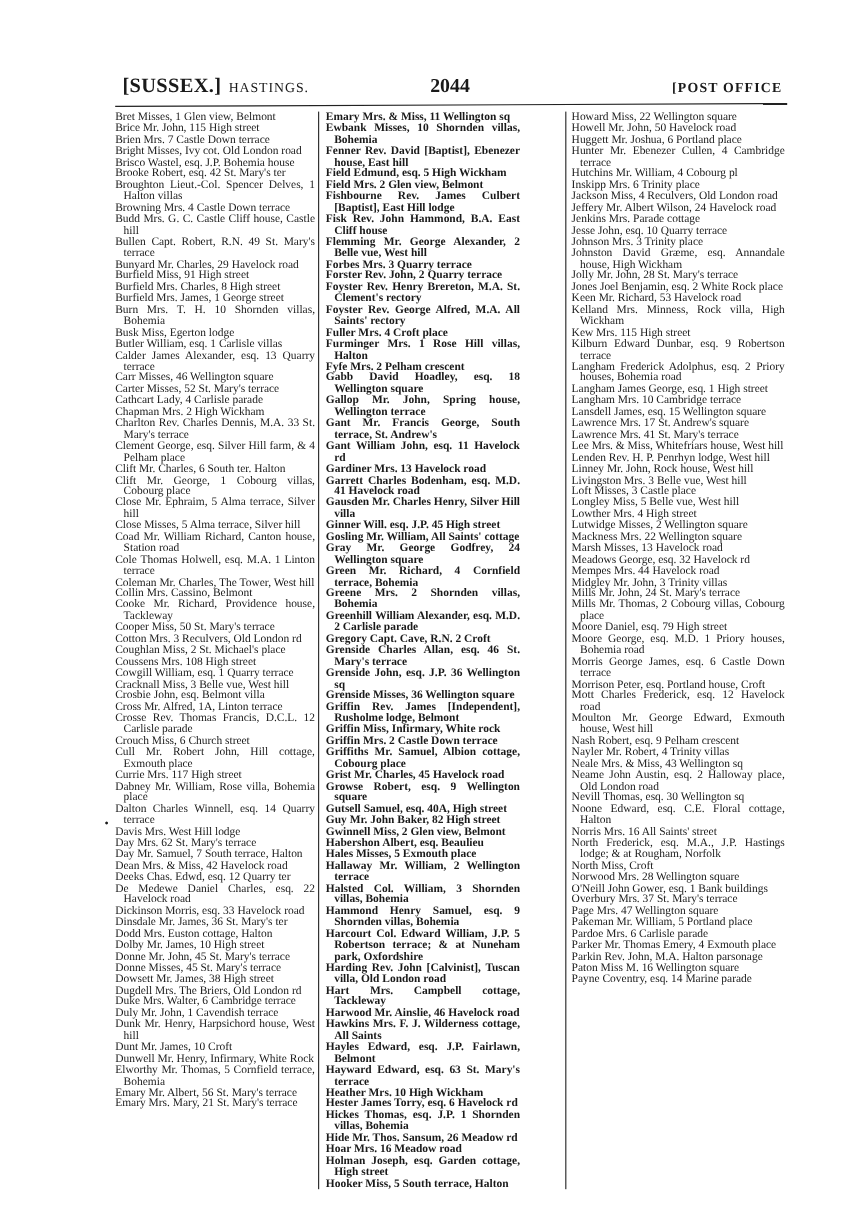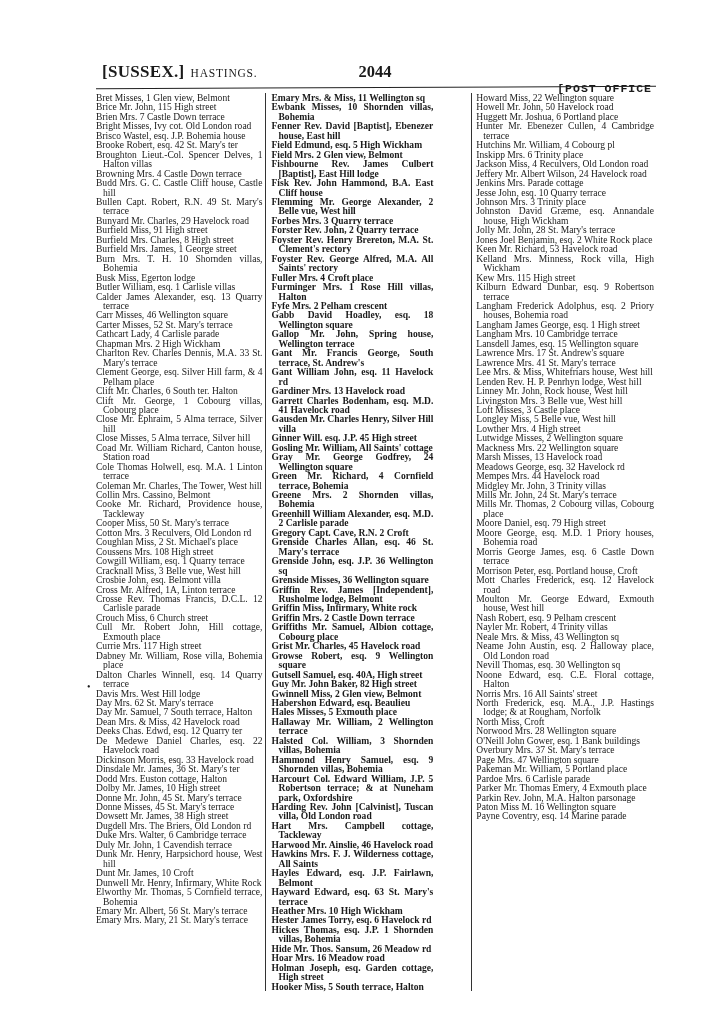--- a/index.html
+++ b/index.html
@@ -3,21 +3,21 @@
 <meta charset="utf-8">
 <style>
   html, body { margin: 0; padding: 0; background: #ffffff; }
   body { width: 723px; height: 1023px; position: relative; overflow: hidden;
          font-family: "Liberation Serif", "DejaVu Serif", serif; color: #1a1a1a; }
   .page { position: absolute; left: 96px; top: 62px; width: 558px; }
   .header { position: relative; height: 22px; }
   .hdr-left { position: absolute; left: 6px; top: 0; font-size: 17px; font-weight: bold; letter-spacing: 0.3px; }
   .hdr-left .place { font-size: 11.5px; font-weight: normal; letter-spacing: 0.8px; margin-left: 6px; }
   .hdr-num { position: absolute; left: 0; right: 0; top: 0; text-align: center; font-size: 16.5px; font-weight: bold; }
-  .hdr-right { position: absolute; right: 2px; top: 16px; font-size: 17px; font-weight: bold; font-family: Liberation Mono, monospace; }
+  .hdr-right { position: absolute; right: 2px; top: 0; font-size: 17px; font-weight: bold; }
   .hdr-right .label { font-size: 11.5px; font-weight: bold; letter-spacing: 1px; }
   .rule { height: 2px; border-top: 1.5px solid #222; margin-top: 3px; width: 560px; transform: rotate(-0.25deg); }
   .columns { position: relative; display: flex; margin-top: 3px; }
   .col { box-sizing: border-box; font-size: 9.55px; line-height: 9.45px; }
   .col1 { width: 181px; padding-right: 2px; }
   .col2 { width: 183px; padding-left: 6px; padding-right: 2px; border-left: 1px solid #333; font-weight: bold; }
   .col3 { width: 196px; padding-left: 4px; border-left: 1px solid #333; margin-left: 36px; }
   .entry { text-indent: -7px; padding-left: 7px; text-align: justify; }
   .marker { position: absolute; left: -9px; font-size: 10px; }
 </style>
@@ -144,21 +144,21 @@
         <div class="entry">Grenside Misses, 36 Wellington square</div>
         <div class="entry">Griffin Rev. James [Independent], Rusholme lodge, Belmont</div>
         <div class="entry">Griffin Miss, Infirmary, White rock</div>
         <div class="entry">Griffin Mrs. 2 Castle Down terrace</div>
         <div class="entry">Griffiths Mr. Samuel, Albion cottage, Cobourg place</div>
         <div class="entry">Grist Mr. Charles, 45 Havelock road</div>
         <div class="entry">Growse Robert, esq. 9 Wellington square</div>
         <div class="entry">Gutsell Samuel, esq. 40A, High street</div>
         <div class="entry">Guy Mr. John Baker, 82 High street</div>
         <div class="entry">Gwinnell Miss, 2 Glen view, Belmont</div>
-        <div class="entry">Habershon Edward, esq. Beaulieu</div>
+        <div class="entry">Habershon Albert, esq. Beaulieu</div>
         <div class="entry">Hales Misses, 5 Exmouth place</div>
         <div class="entry">Hallaway Mr. William, 2 Wellington terrace</div>
         <div class="entry">Halsted Col. William, 3 Shornden villas, Bohemia</div>
         <div class="entry">Hammond Henry Samuel, esq. 9 Shornden villas, Bohemia</div>
         <div class="entry">Harcourt Col. Edward William, J.P. 5 Robertson terrace; &amp; at Nuneham park, Oxfordshire</div>
         <div class="entry">Harding Rev. John [Calvinist], Tuscan villa, Old London road</div>
         <div class="entry">Hart Mrs. Campbell cottage, Tackleway</div>
         <div class="entry">Harwood Mr. Ainslie, 46 Havelock road</div>
         <div class="entry">Hawkins Mrs. F. J. Wilderness cottage, All Saints</div>
         <div class="entry">Hayles Edward, esq. J.P. Fairlawn, Belmont</div>

